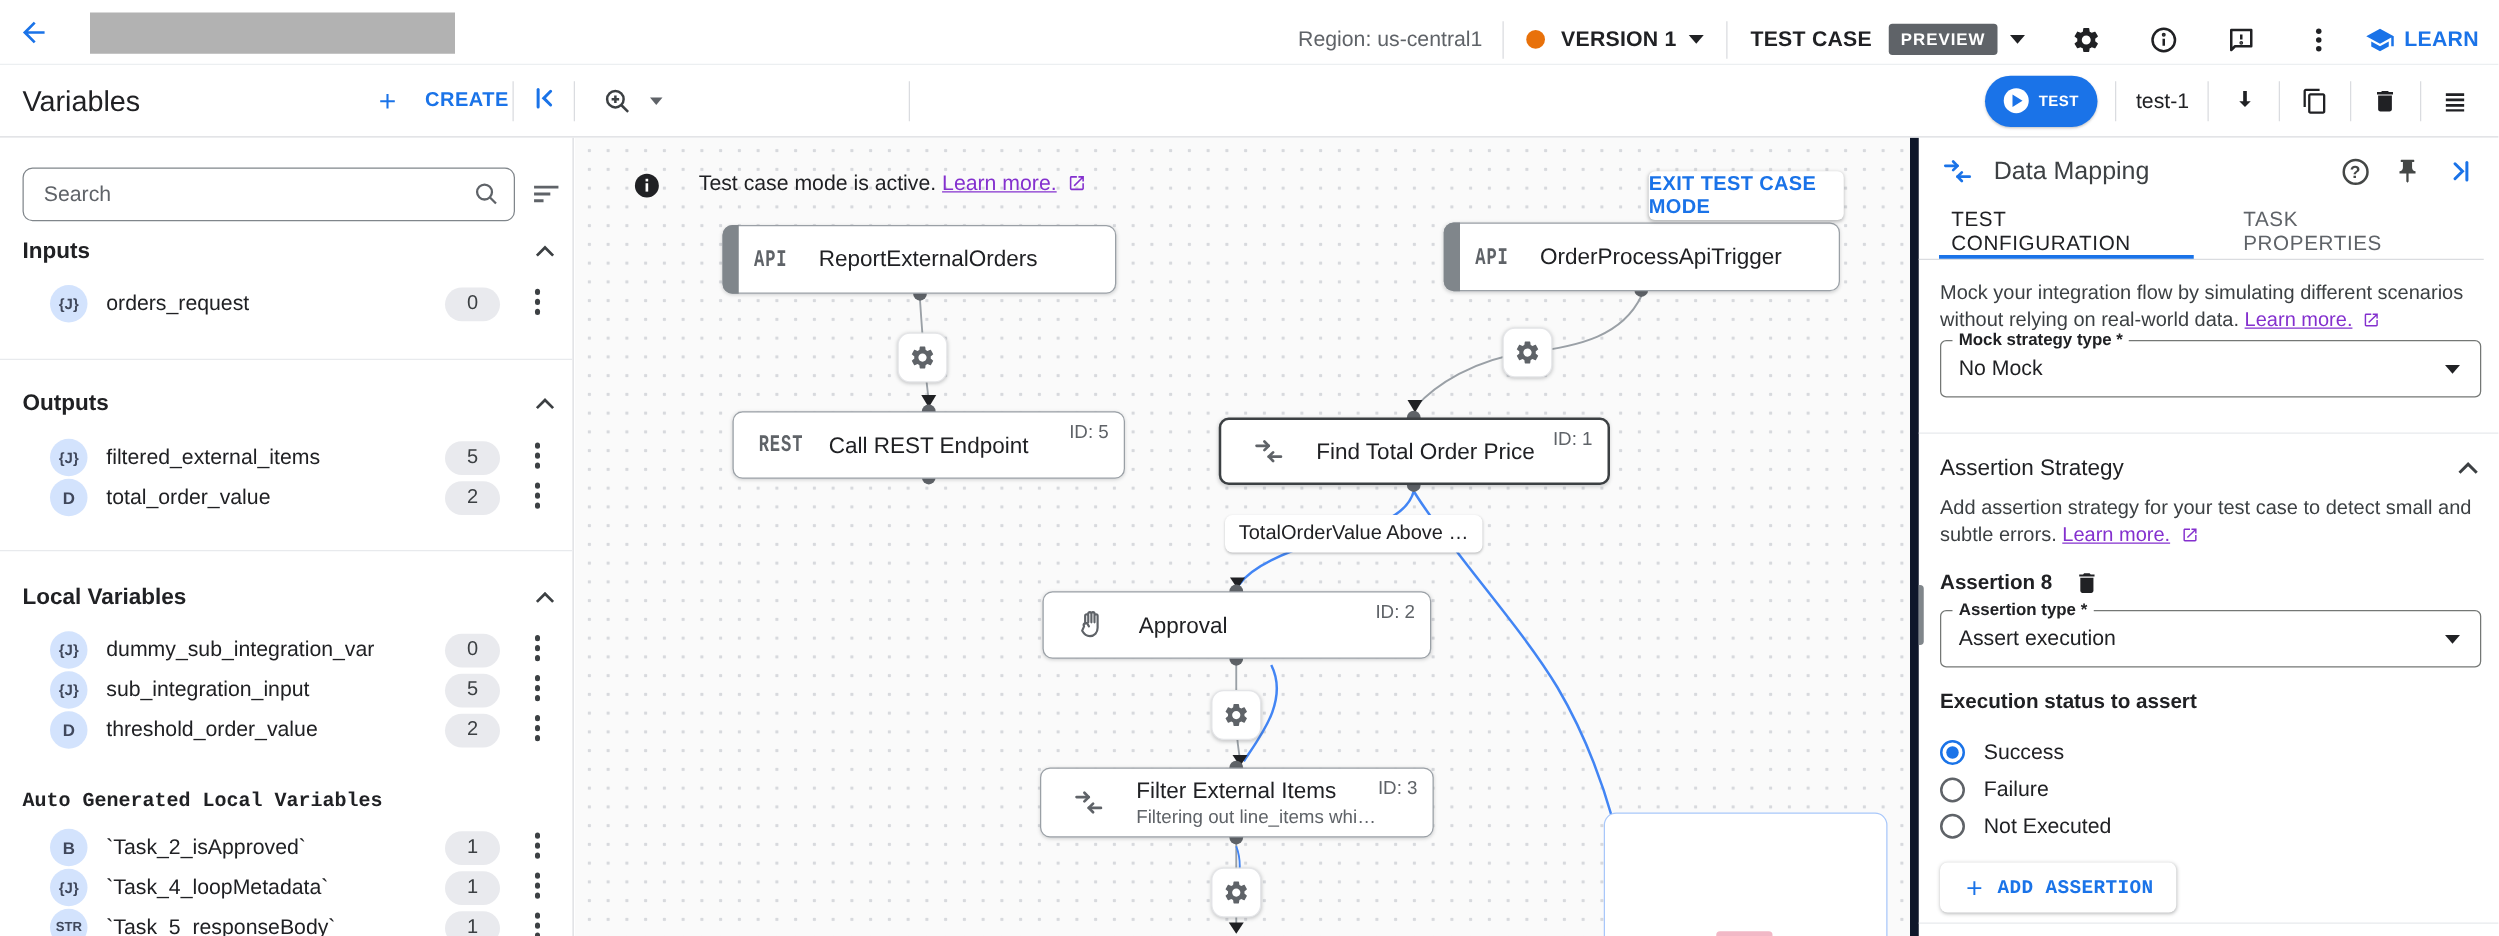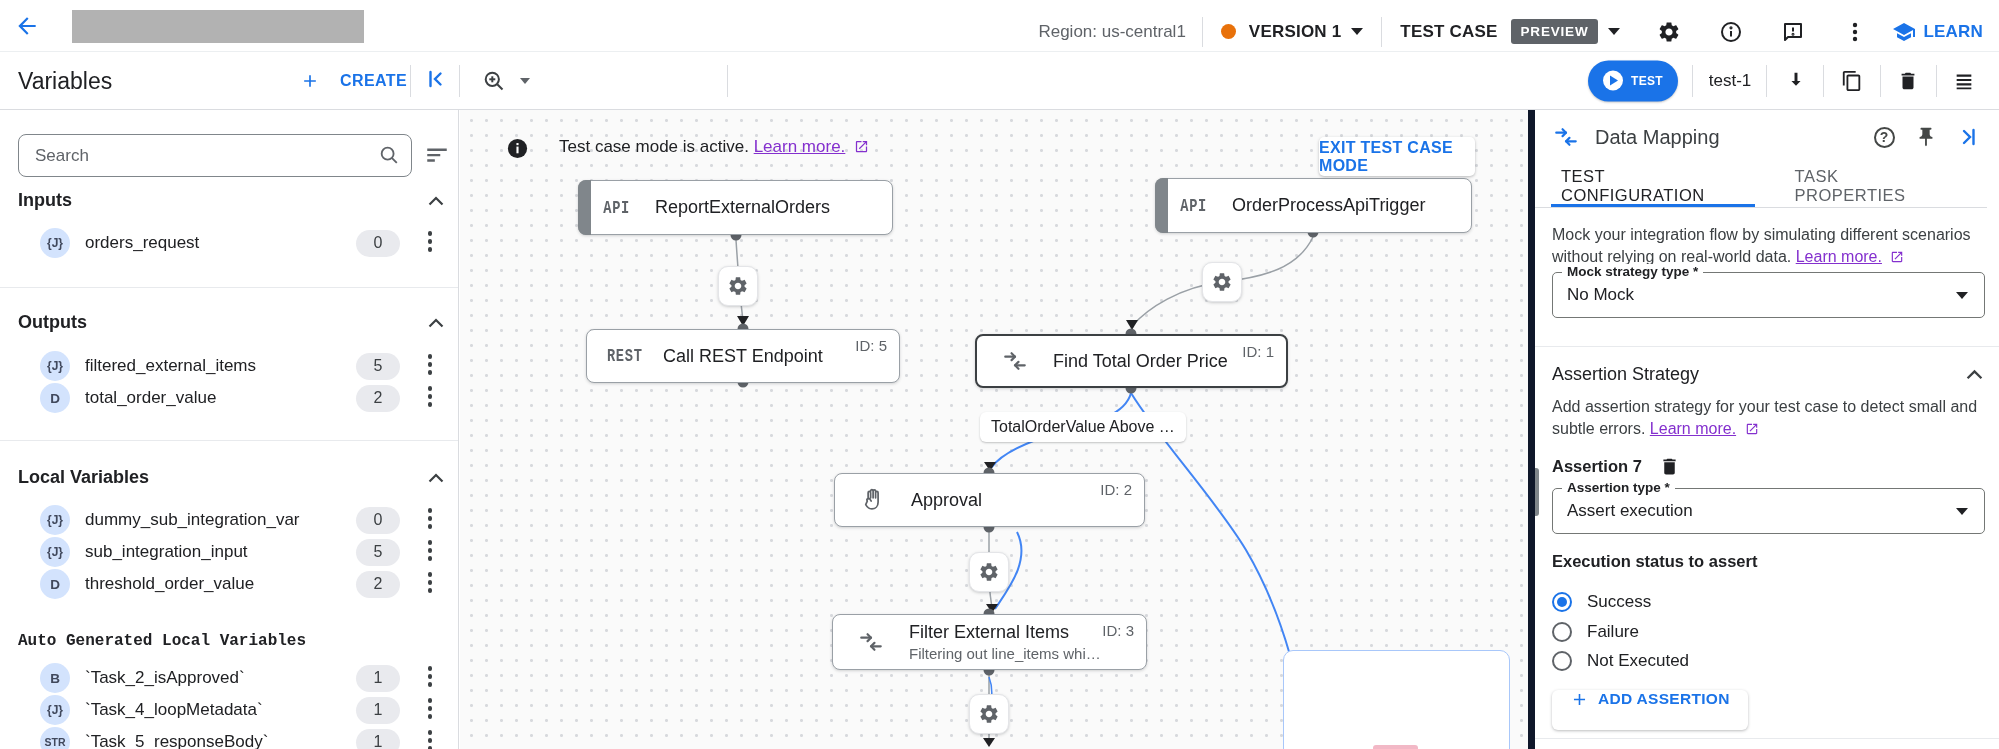--- a/index.html
+++ b/index.html
@@ -143,22 +143,22 @@
                 color:#202124; }
   .p-sub-head .t-icon { margin-left:12px; width:32px; height:32px; }
   .p-label { position:absolute; left:17px; font-size:16.5px; font-weight:700; color:#202124; }
   .radio-row { position:absolute; left:17px; height:24px; display:flex; align-items:center; cursor:pointer; }
   .radio { width:20px; height:20px; border:2px solid #5f6368; border-radius:50%; margin-right:15px;
            display:flex; align-items:center; justify-content:center; flex:none; }
   .radio.sel { border-color:#1a73e8; }
   .radio.sel::after { content:""; width:10px; height:10px; border-radius:50%; background:#1a73e8; }
   .radio-label { font-size:17px; color:#202124; }
   .add-btn { position:absolute; left:17px; top:580px; height:40px; padding:0 18px; background:#fff; border-radius:6px;
-             box-shadow:0 1px 3px rgba(60,64,67,.35); display:flex; color:#1a73e8;
-             font-size:15.5px; font-weight:700; letter-spacing:.3px; cursor:pointer; }
+             box-shadow:0 1px 3px rgba(60,64,67,.35); display:flex; align-items:center; color:#1a73e8;
+             font-size:15.5px; font-weight:700; letter-spacing:.3px; cursor:pointer;font-family:Liberation Mono, monospace; }
   .add-btn svg { margin-right:9px; }
   .p-thumb { position:absolute; left:0; top:358px; width:4px; height:48px; background:#80868b; border-radius:0 3px 3px 0; }
 </style>
 </head>
 <body>
 
 <div class="app">
 
   <header class="topbar">
     <span class="back-btn">
@@ -573,21 +573,21 @@
 
     <div class="p-desc" style="top:286px">
       <span>Add assertion strategy for your test case to detect small and subtle errors.</span>
       <span class="lnk">Learn more.</span>
       <span class="ext-ic"><svg width="14" height="14" viewBox="0 0 24 24" fill="currentColor">
             <path d="M19 19H5V5h7V3H5c-1.11 0-2 .9-2 2v14c0 1.1.89 2 2 2h14c1.1 0 2-.9 2-2v-7h-2v7zM14 3v2h3.59l-9.83 9.83 1.41 1.41L19 6.41V10h2V3h-7z"></path>
           </svg></span>
     </div>
 
     <div class="p-sub-head" style="top:340px">
-      <span>Assertion 7</span>
+      <span>Assertion 8</span>
       <span class="t-icon">
         <svg width="21" height="21" viewBox="0 0 24 24" fill="#202124">
             <path d="M6 19c0 1.1.9 2 2 2h8c1.1 0 2-.9 2-2V7H6v12zM19 4h-3.5l-1-1h-5l-1 1H5v2h14V4z"></path>
           </svg>
       </span>
     </div>
 
     <div class="p-thumb"></div>
 
     <div class="mselect" style="top:378px">

